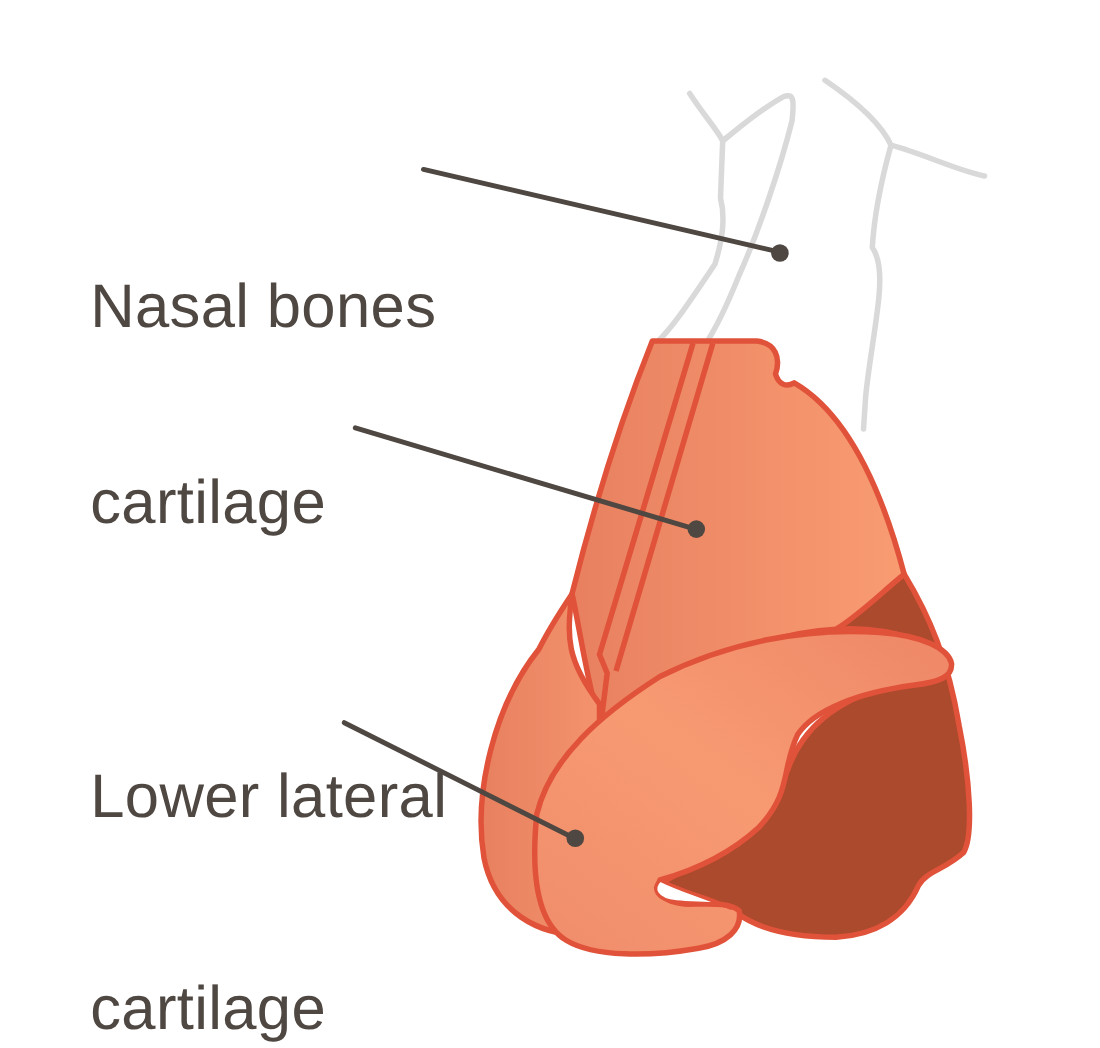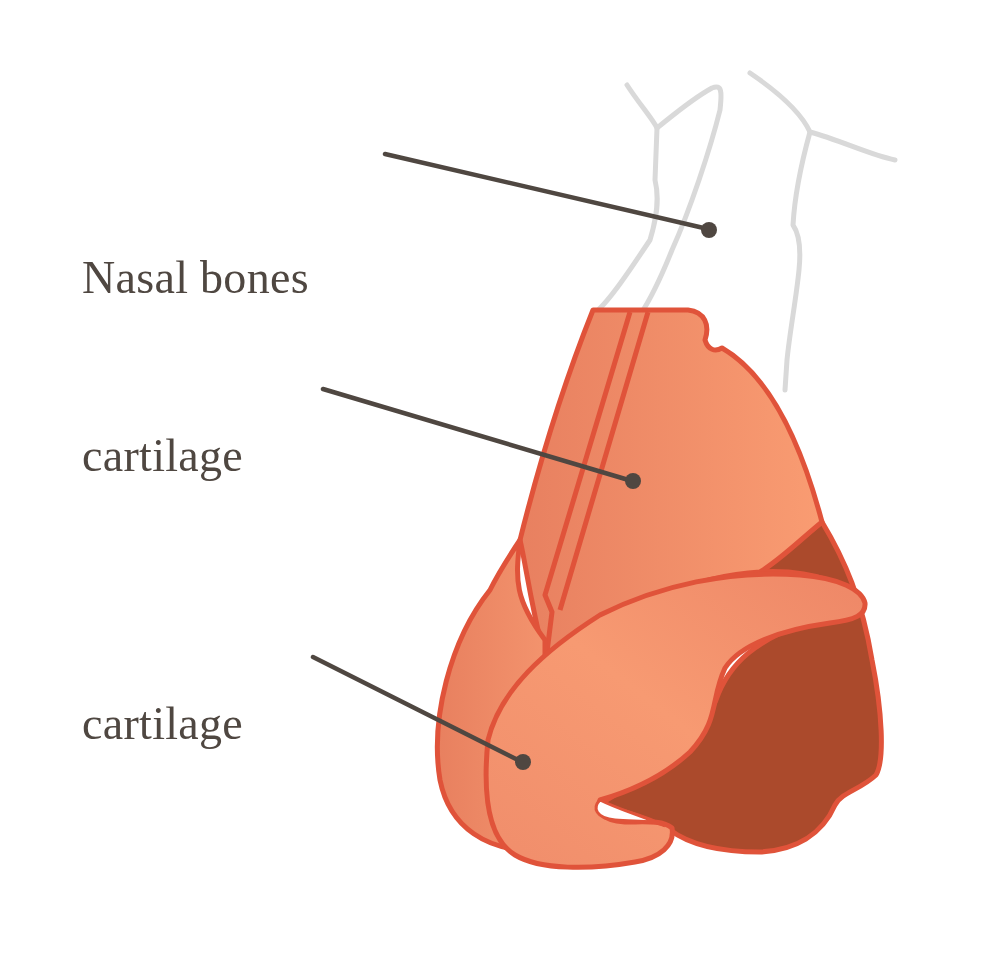--- a/index.html
+++ b/index.html
@@ -1,21 +1,21 @@
 <!DOCTYPE html>
 <html><head>
   <meta charset="utf-8">
   <style>
     html, body { margin: 0; padding: 0; background: #ffffff; }
     body { width: 1000px; height: 953px; position: relative; overflow: hidden; }
     #diagram { position: absolute; left: 0; top: 0; width: 1000px; height: 953px; }
     .label {
       position: absolute;
-      font-family: Liberation Serif, serif;
-      font-size: 46px;
+      font-family: Liberation Sans, sans-serif;
+      font-size: 56px;
       line-height: 64px;
       color: #4f4741;
       white-space: pre;
       letter-spacing: 0.3px;
     }
     #label-nasal { left: 82px; top: 118px; }
     #label-upper { left: 82px; top: 296px; }
     #label-lower { left: 82px; top: 564px; }
   </style>
 </head>
@@ -67,14 +67,15 @@
   </g>
 </svg>
 
 <div class="label" id="label-nasal">
   <div>Nasal bones</div>
 </div>
 <div class="label" id="label-upper">
   <div>cartilage</div>
 </div>
 <div class="label" id="label-lower">
+  <div>Lower lateral</div>
   <div>cartilage</div>
 </div>
 
 </body></html>

